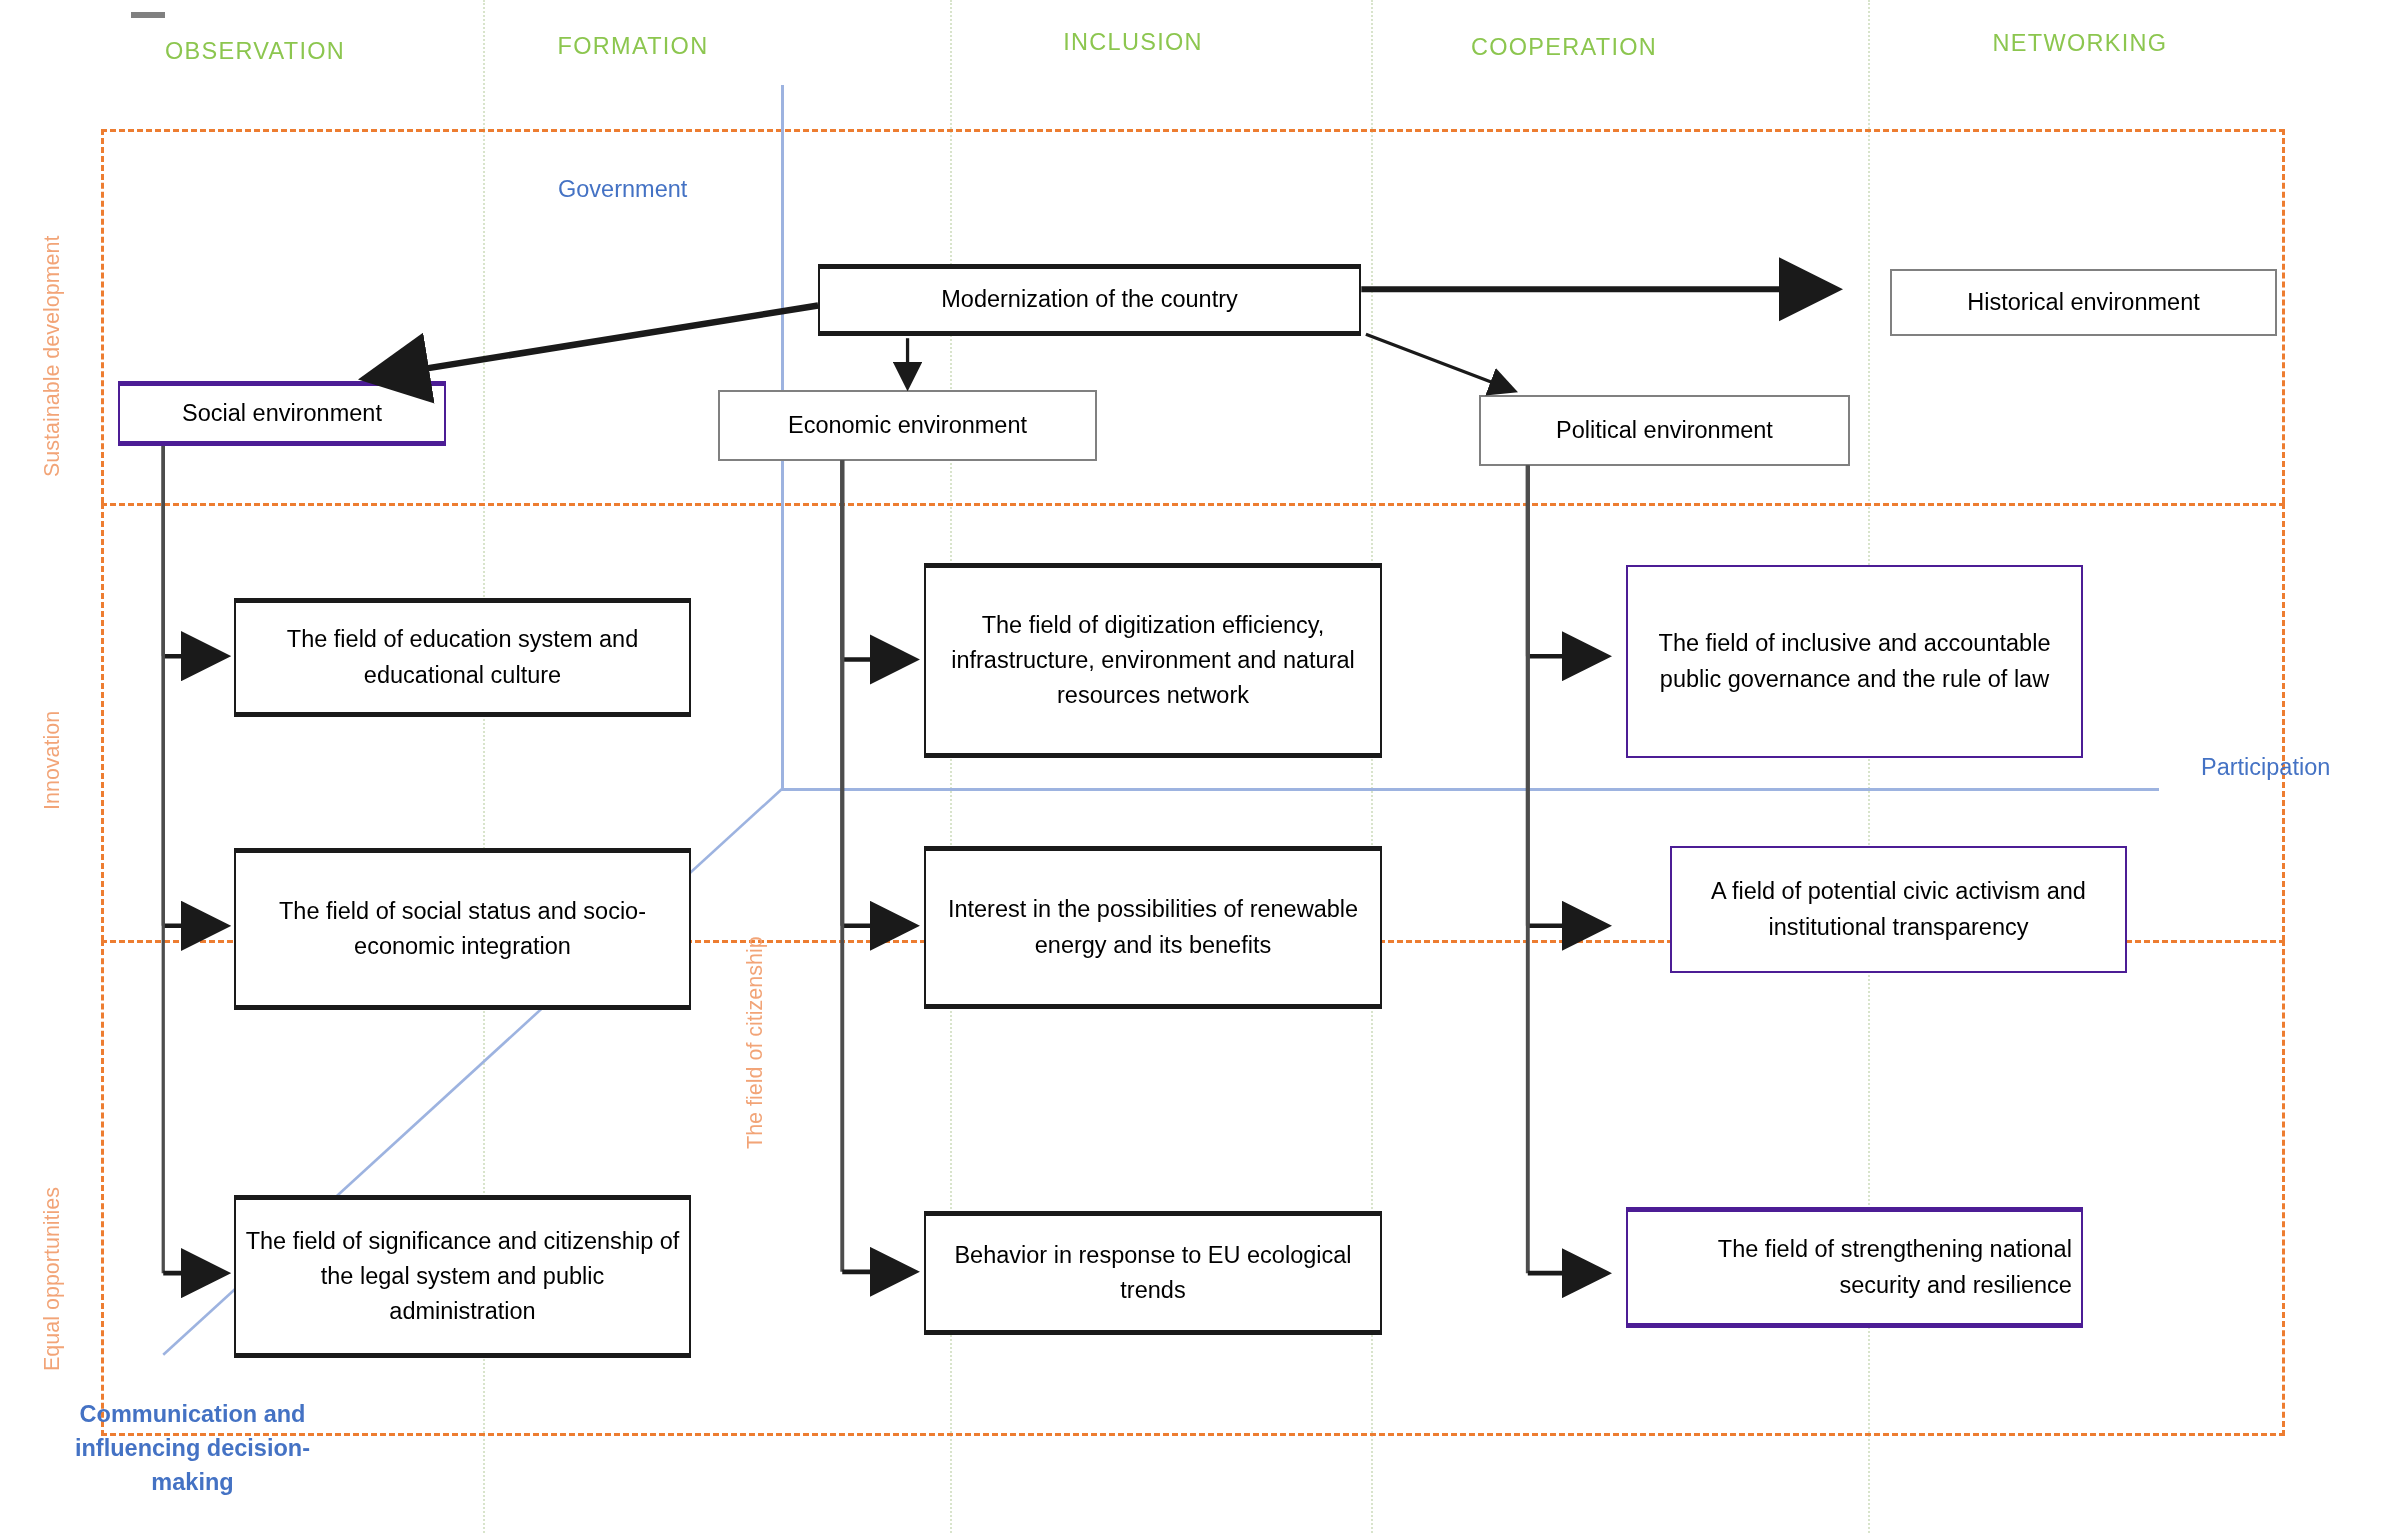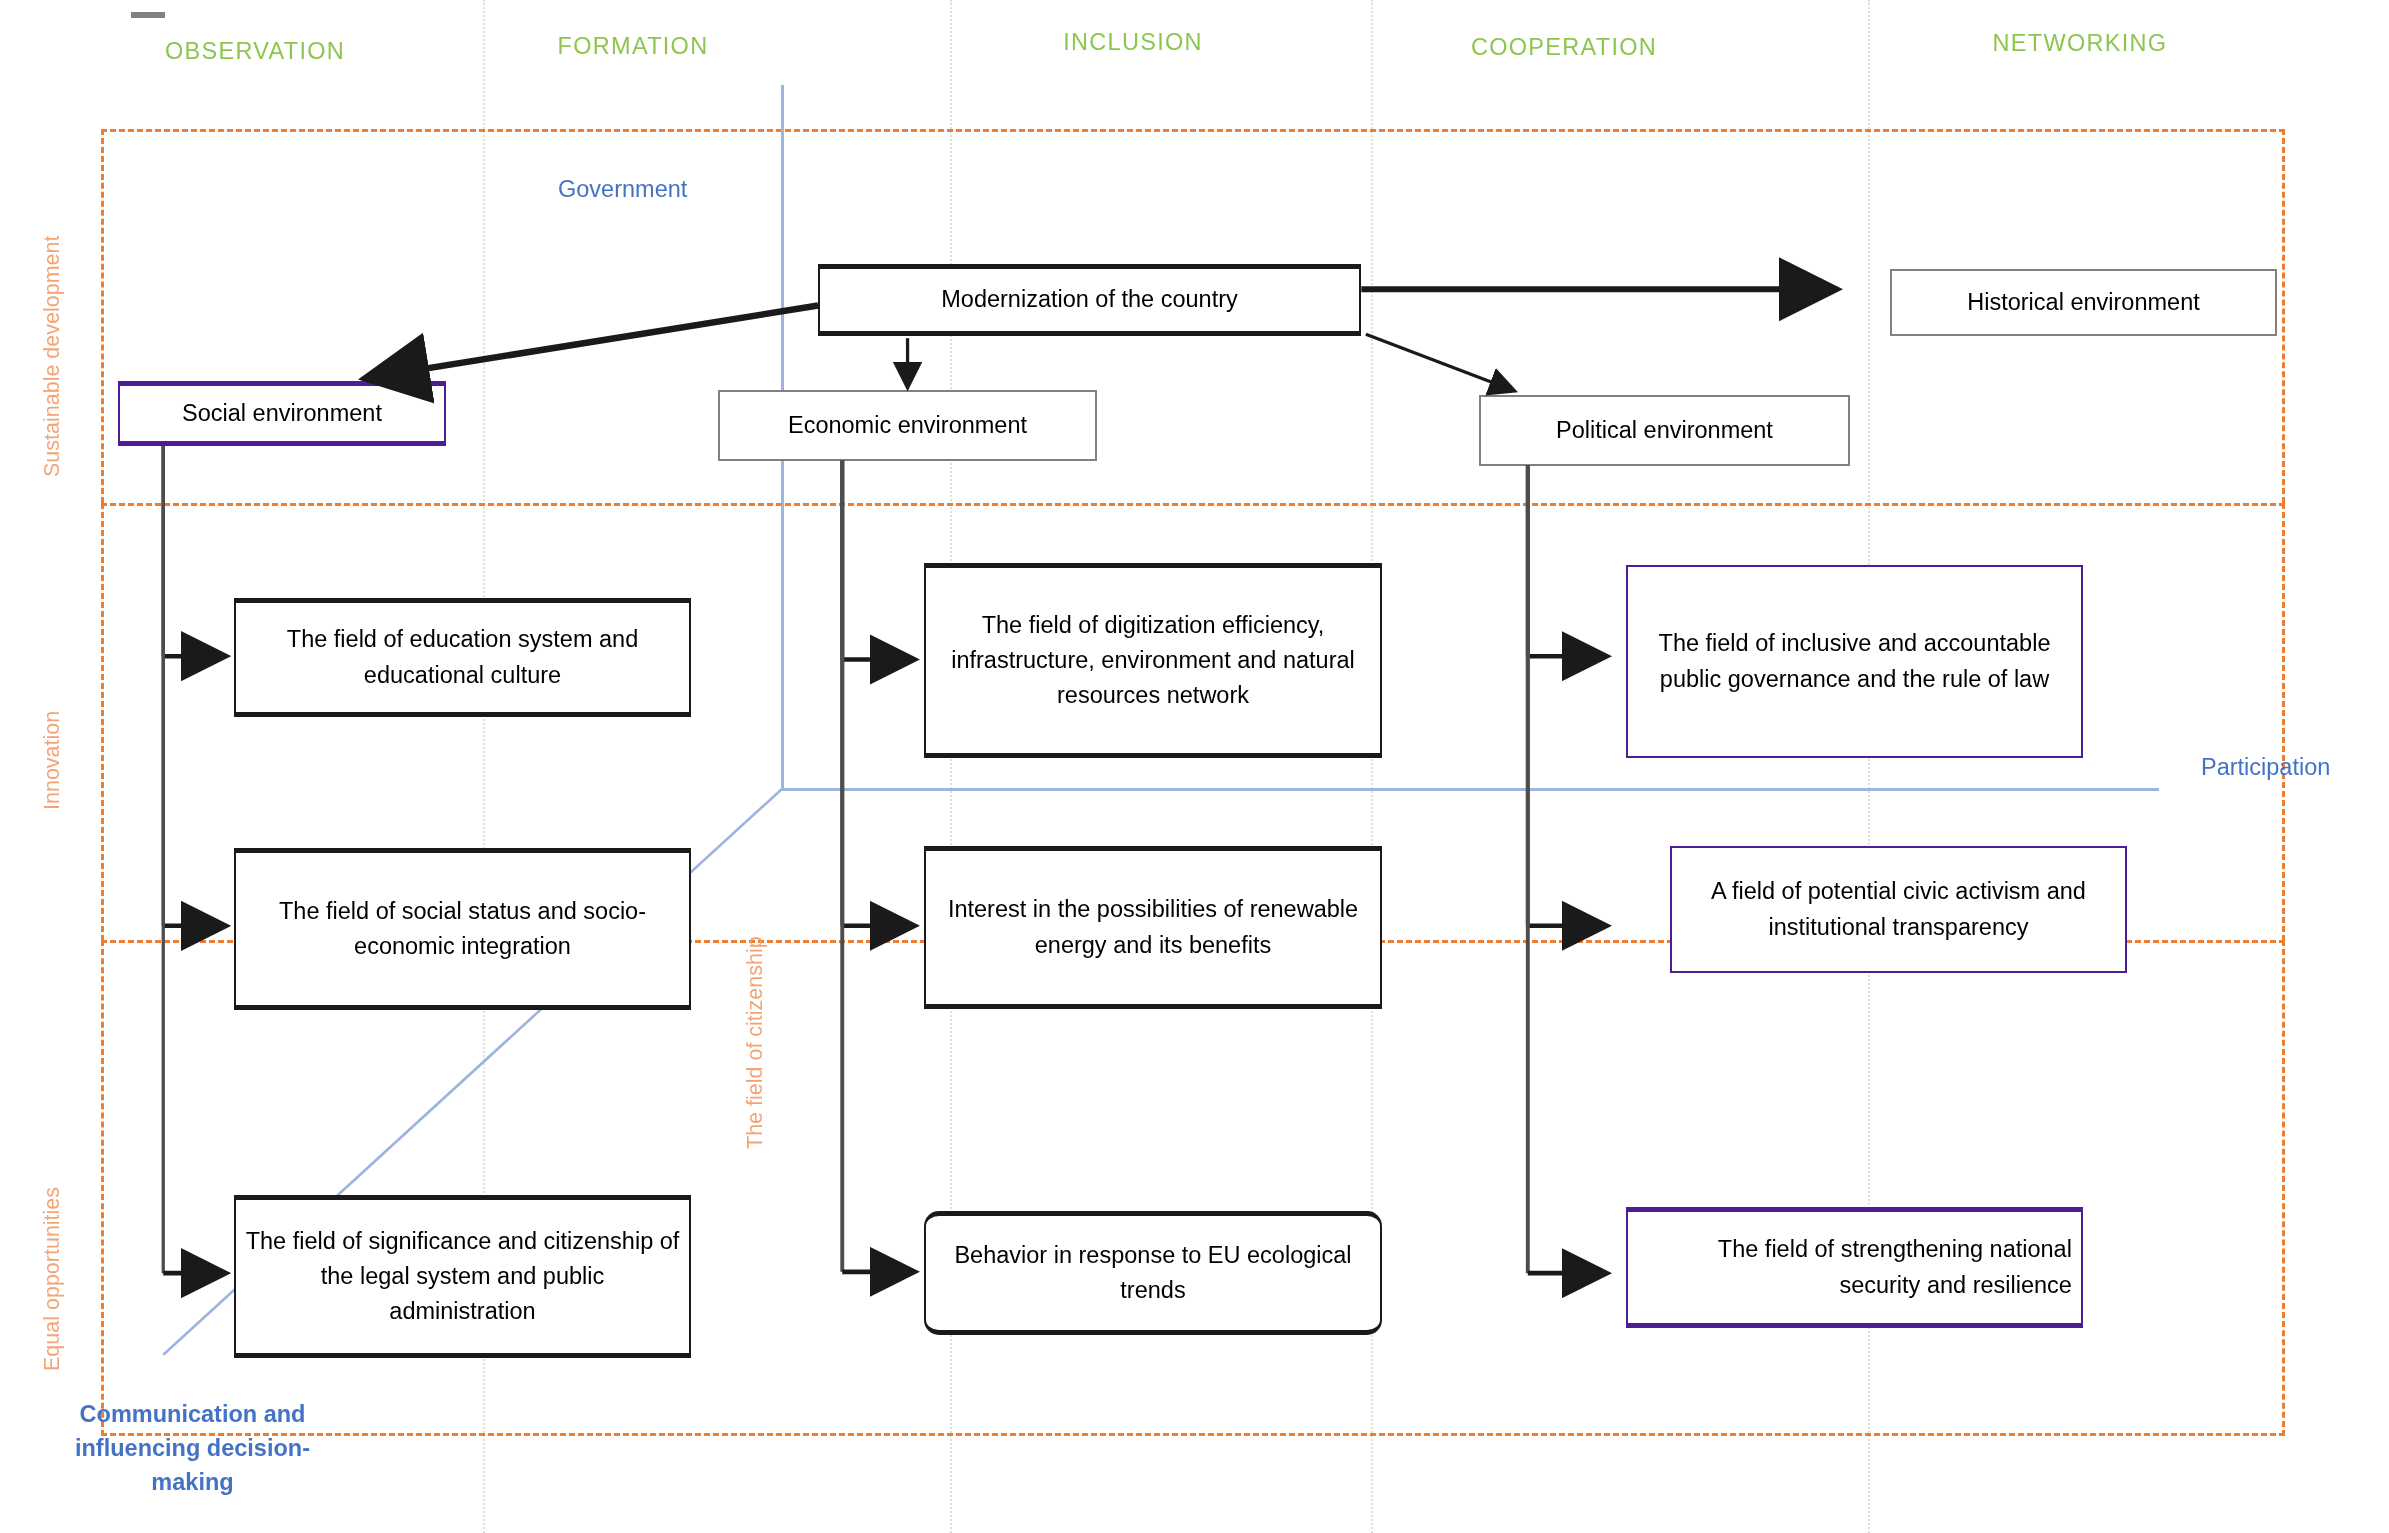--- a/index.html
+++ b/index.html
@@ -132,20 +132,20 @@
     <path d="M 2340,713 L 2340,1950" stroke="#4d4d4d" stroke-width="6" fill="none"></path>
     <path d="M 2340,1950 L 2455,1950" stroke="#1a1a1a" stroke-width="7" fill="none" marker-end="url(#ah)"></path>
   </svg>
 
   <div class="box strong" style="left:234px;top:598px;width:457px;height:119px;">The field of education system and educational culture</div>
   <div class="box strong" style="left:234px;top:848px;width:457px;height:162px;">The field of social status and socio-economic integration</div>
   <div class="box strong" style="left:234px;top:1195px;width:457px;height:163px;">The field of significance and citizenship of the legal system and public administration</div>
 
   <div class="box strong" style="left:924px;top:563px;width:458px;height:195px;">The field of digitization efficiency, infrastructure, environment and natural resources network</div>
   <div class="box strong" style="left:924px;top:846px;width:458px;height:163px;">Interest in the possibilities of renewable energy and its benefits</div>
-  <div class="box strong" style="left:924px;top:1211px;width:458px;height:124px;border-radius:15px;">Behavior in response to EU ecological trends</div>
+  <div class="box strong" style="left:924px;top:1211px;width:458px;height:124px;">Behavior in response to EU ecological trends</div>
 
   <div class="box plain" style="left:1626px;top:565px;width:457px;height:193px;">The field of inclusive and accountable public governance and the rule of law</div>
   <div class="box plain" style="left:1670px;top:846px;width:457px;height:127px;">A field of potential civic activism and institutional transparency</div>
   <div class="box plain" style="left:1626px;top:1207px;width:457px;height:121px;border-top-width:5.2px;border-bottom-width:5.2px;text-align:right;">The field of strengthening national security and resilience</div>
 
 </div>
 
 
 </body></html>

